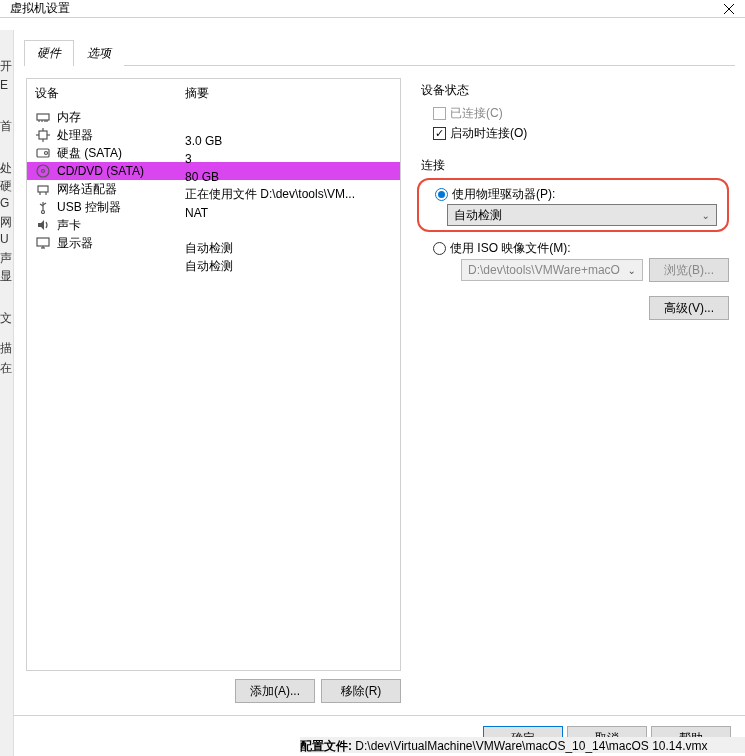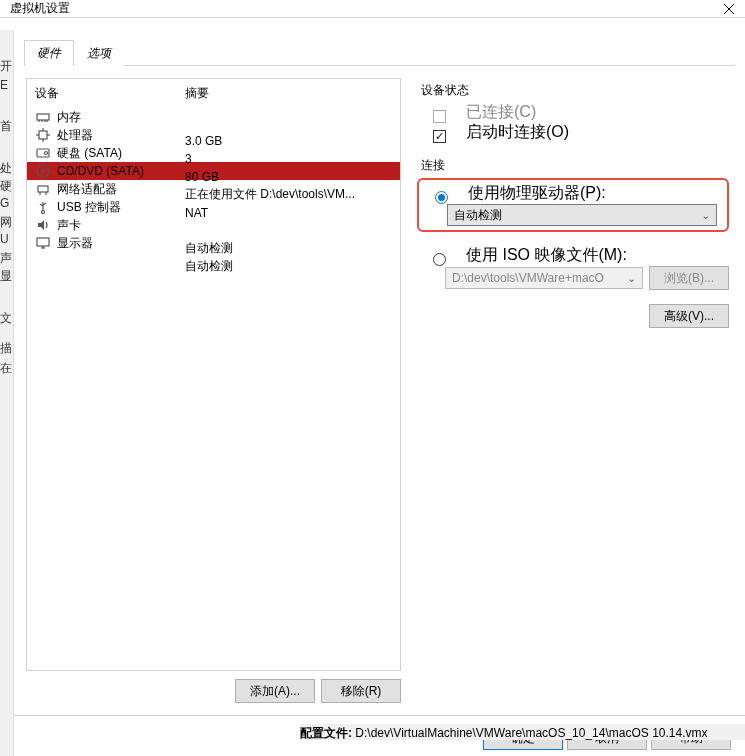--- a/index.html
+++ b/index.html
@@ -14,49 +14,49 @@
 .tabs::after { content: ""; position: absolute; left: 10px; right: 10px; bottom: 0; height: 1px; background: #d0d0d0; }
 .tab { padding: 4px 12px; font-size: 12px; border: 1px solid transparent; border-bottom: none; position: relative; z-index: 1; background: #fff; cursor: default; }
 .tab.active { border-color: #d0d0d0; }
 .tab.active::after { content: ""; position: absolute; left: 0; right: 0; bottom: -1px; height: 2px; background: #fff; }
 .content { flex: 1; display: flex; gap: 12px; padding: 12px; }
 .left-pane { flex: 1; display: flex; flex-direction: column; border: 1px solid #d0d0d0; }
 .hdr { display: flex; padding: 6px 8px; font-size: 12px; }
 .hdr .c1 { width: 150px; }
 .device-list { flex: 1; overflow: auto; }
 .row { display: flex; align-items: center; padding: 2px 8px; font-size: 12px; height: 18px; cursor: default; }
-.row.selected { background: #b91c1c; }
+.row.selected { background: #d946ef; }
 .row .icon { width: 16px; height: 16px; display: flex; align-items: center; justify-content: center; margin-right: 6px; }
 .row .c1 { width: 128px; white-space: nowrap; overflow: hidden; text-overflow: ellipsis; }
 .row .c2 { flex: 1; white-space: nowrap; overflow: hidden; text-overflow: ellipsis; margin-top: 47px; }
 .icon svg { width: 14px; height: 14px; stroke: #555; fill: none; stroke-width: 1.2; }
 .left-buttons { display: flex; justify-content: flex-end; gap: 6px; padding: 8px 0 0 0; }
 .btn { min-width: 80px; height: 24px; font-size: 12px; background: #e1e1e1; border: 1px solid #adadad; cursor: default; padding: 0 8px; display: inline-flex; align-items: center; justify-content: center; }
 .btn.primary { border: 1px solid #0078d7; background: #e1e1e1; }
 .btn:disabled, .btn.disabled { color: #888; }
 .right-pane { width: 320px; padding: 4px 4px 4px 8px; display: flex; flex-direction: column; gap: 14px; }
 .section-title { font-size: 12px; margin-bottom: 4px; }
-.checkbox-row, .radio-row { display: flex; align-items: flex-end; gap: 20px; font-size: 16px; height: 20px; padding-left: 12px; }
+.checkbox-row, .radio-row { display: flex; align-items: center; gap: 4px; font-size: 12px; height: 20px; padding-left: 12px; }
 .checkbox { width: 13px; height: 13px; border: 1px solid #333; display: flex; align-items: center; justify-content: center; }
 .checkbox.disabled { border-color: #aaa; }
 .checkbox.checked::after { content: "✓"; font-size: 11px; line-height: 1; color: #000; }
 .radio { width: 13px; height: 13px; border: 1px solid #333; border-radius: 50%; display: flex; align-items: center; justify-content: center; }
 .radio.checked::after { content: ""; width: 7px; height: 7px; background: #0078d7; border-radius: 50%; }
 .radio.checked { border-color: #0078d7; }
 .disabled-text { color: #888; }
 .dropdown { height: 22px; border: 1px solid #7a7a7a; display: flex; align-items: center; justify-content: space-between; padding: 0 6px; font-size: 12px; background: #e5e5e5; margin-left: 24px; width: 270px; }
 .dropdown.disabled { background: #f0f0f0; color: #888; border-color: #bbb; }
 .dropdown .chev { font-size: 10px; color: #555; }
 .iso-row { display: flex; gap: 6px; align-items: center; margin-left: 24px; }
-.iso-row .dropdown { margin-left: 0; flex: 1; width: auto; }
-.highlight-box { border: 2px solid #e74c3c; padding: 4px; border-radius: 6px; margin-left: -4px; }
+.iso-row .dropdown { margin-left: 16px; flex: 1; width: auto; }
+.highlight-box { border: 2px solid #e74c3c; padding: 4px; border-radius: 12px; margin-left: -4px; }
 .adv-row { display: flex; justify-content: flex-end; }
 .bottom-bar { display: flex; justify-content: flex-end; gap: 4px; padding: 10px 14px 6px 14px; border-top: none; }
 .footer-line { border-top: 1px solid #d0d0d0; margin: 0 0 0 0; }
-.footer-text { position: absolute; bottom: 16px; left: 300px; right: 0; font-size: 12px; color: #000; white-space: nowrap; overflow: hidden; background: #f0f0f0; height: 16px; padding-top: 1px; }
+.footer-text { position: absolute; bottom: 3px; left: 300px; right: 0; font-size: 12px; color: #000; white-space: nowrap; overflow: hidden; background: #f0f0f0; height: 16px; padding-top: 1px; }
 .footer-text .lbl { font-weight: bold; }
 .left-col { display: flex; flex-direction: column; flex: 1; }
 </style>
 </head>
 <body>
 
 <div class="bg-left">
   <span class="txt" style="top:28px">开</span>
   <span class="txt" style="top:48px">E</span>
   <span class="txt" style="top:88px">首</span>
@@ -214,21 +214,21 @@
           <div class="radio-row">
             <span class="radio checked"></span>
             <span>使用物理驱动器(P):</span>
           </div>
           <div class="dropdown">
             <span>自动检测</span>
             <span class="chev">⌄</span>
           </div>
         </div>
 
-        <div class="radio-row" style="margin-top:14px">
+        <div class="radio-row" style="margin-top:6px">
           <span class="radio"></span>
           <span>使用 ISO 映像文件(M):</span>
         </div>
         <div class="iso-row">
           <div class="dropdown disabled">
             <span>D:\dev\tools\VMWare+macO</span>
             <span class="chev">⌄</span>
           </div>
           <button class="btn disabled">浏览(B)...</button>
         </div>

